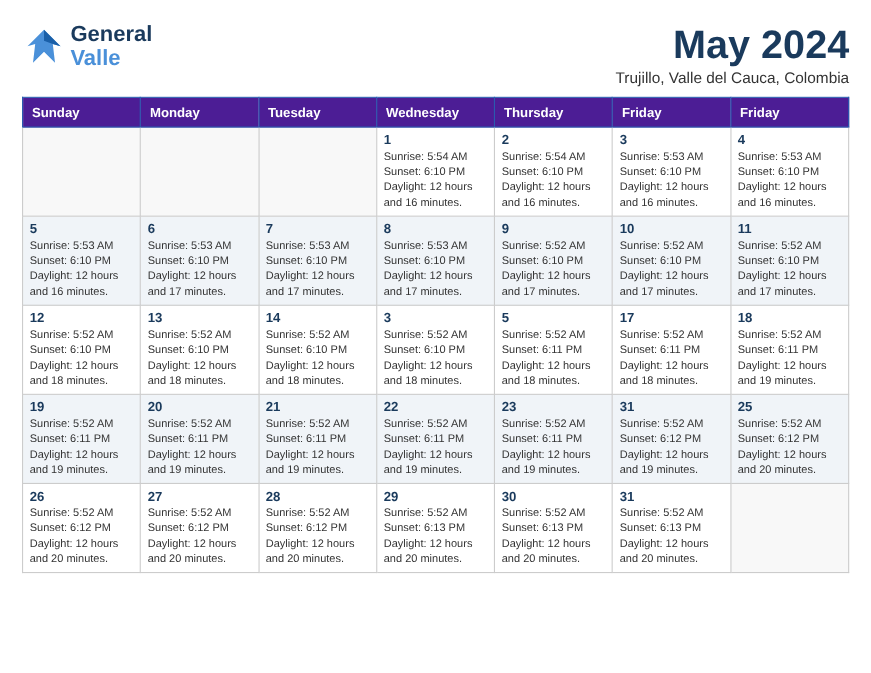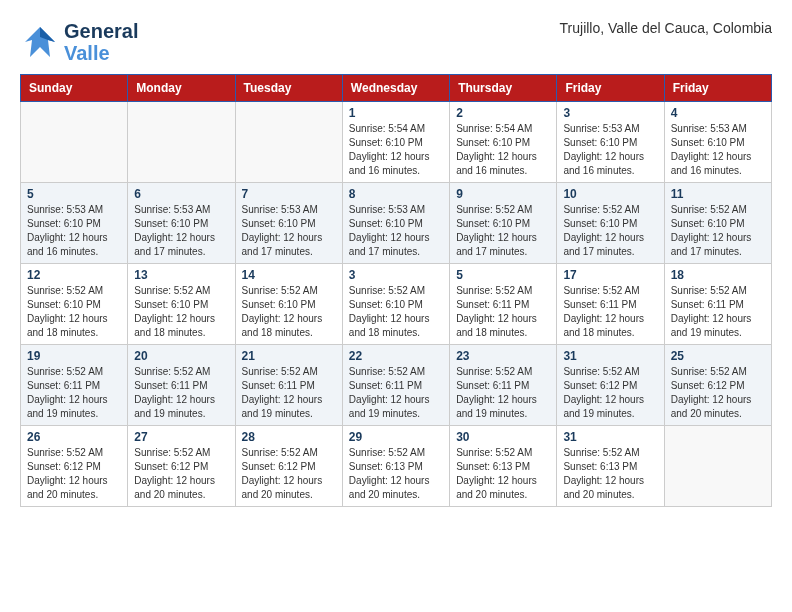--- a/index.html
+++ b/index.html
@@ -37,21 +37,21 @@
     .subtitle {
       font-size: 14px;
       color: #333;
     }
     table {
       width: 100%;
       border-collapse: collapse;
       font-size: 11px;
     }
     thead tr th {
-      background-color: #b91c1c;
+      background-color: #4c1d95;
       color: #fff;
       text-align: left;
       padding: 6px 8px;
       font-size: 12px;
       font-weight: bold;
       border: 1px solid #2a5aaf;
     }
     tbody tr td {
       border: 1px solid #ccc;
       vertical-align: top;
@@ -92,20 +92,21 @@
         <polygon points="20,5 35,20 28,18 30,35 20,25 10,35 12,18 5,20" fill="#4a90d9"></polygon>
         <polygon points="20,5 35,20 28,18 20,15" fill="#1a5fa8"></polygon>
       </svg>
       <div>
         <div style="font-size:20px; font-weight:bold; color:#1a3a5c; line-height:1.1;text-align:center;">General</div>
         <div style="font-size:20px; font-weight:bold; color:#4a90d9; line-height:1.1;">Valle</div>
       </div>
     </div>
   </div>
   <div class="title-section">
+    <div class="main-title">May 2024</div>
     <div class="subtitle">Trujillo, Valle del Cauca, Colombia</div>
   </div>
 </div>
 
 <table>
   <thead>
     <tr>
     <th>Sunday</th>
         <th>Monday</th>
         <th>Tuesday</th>

